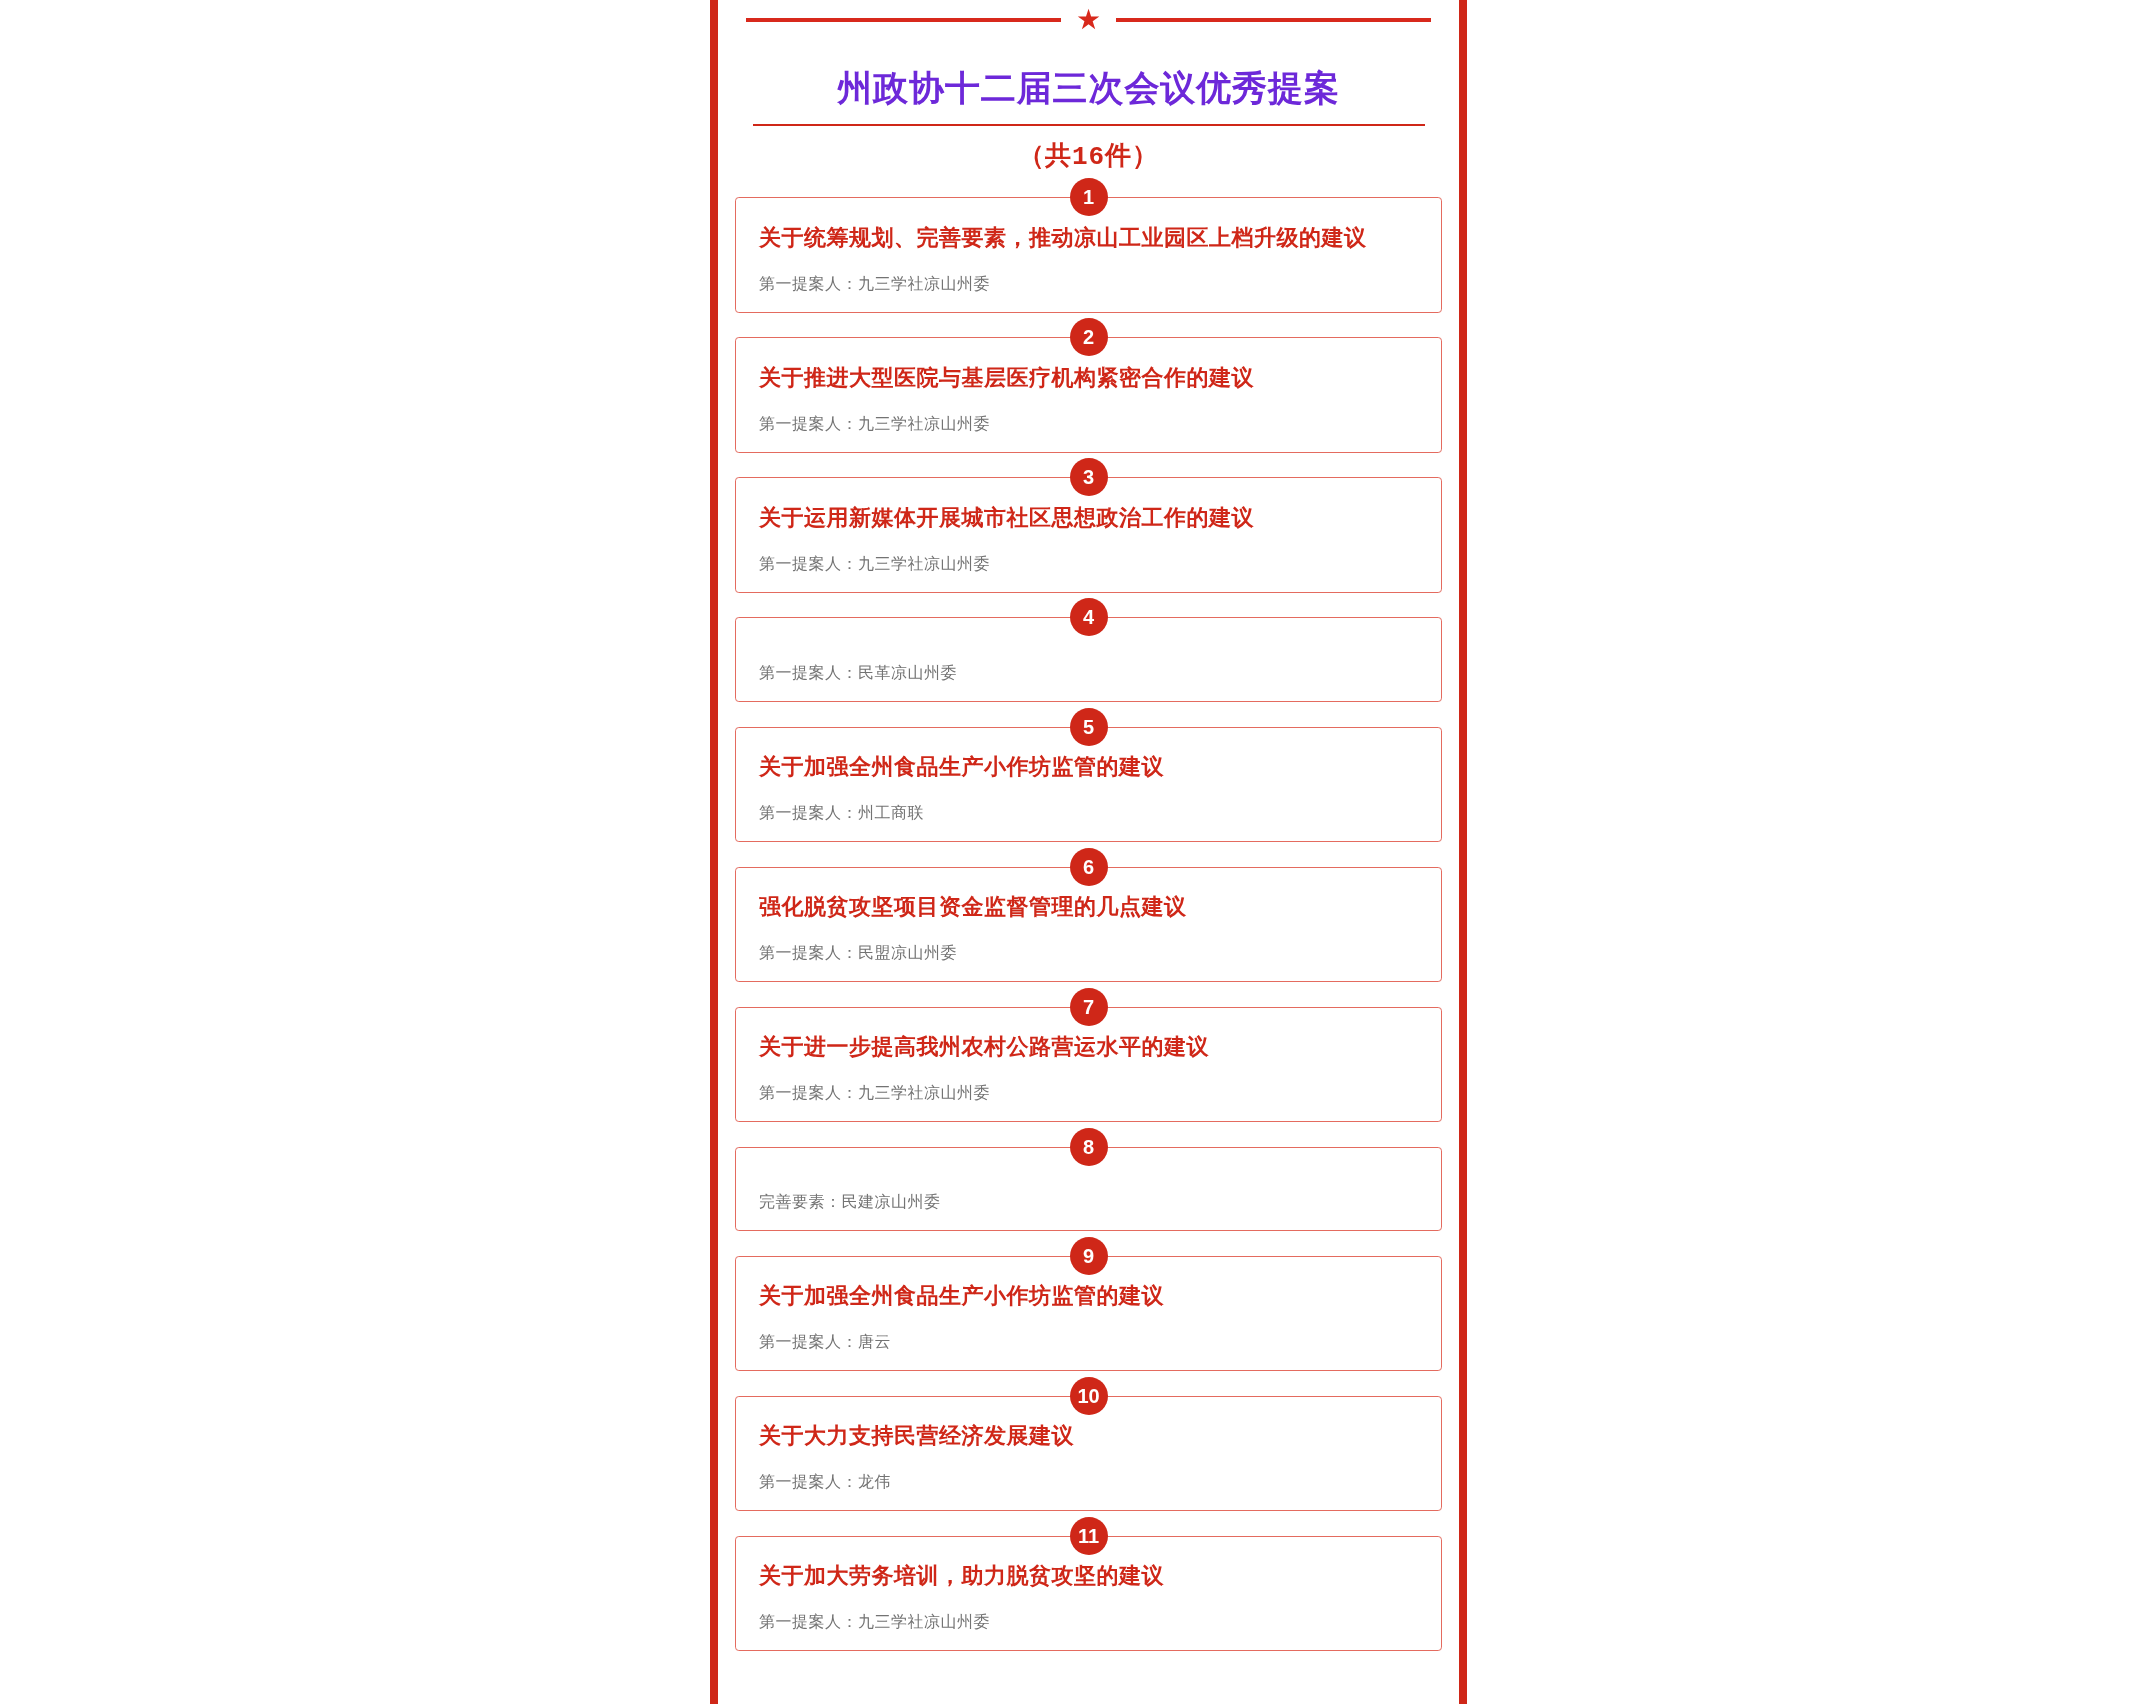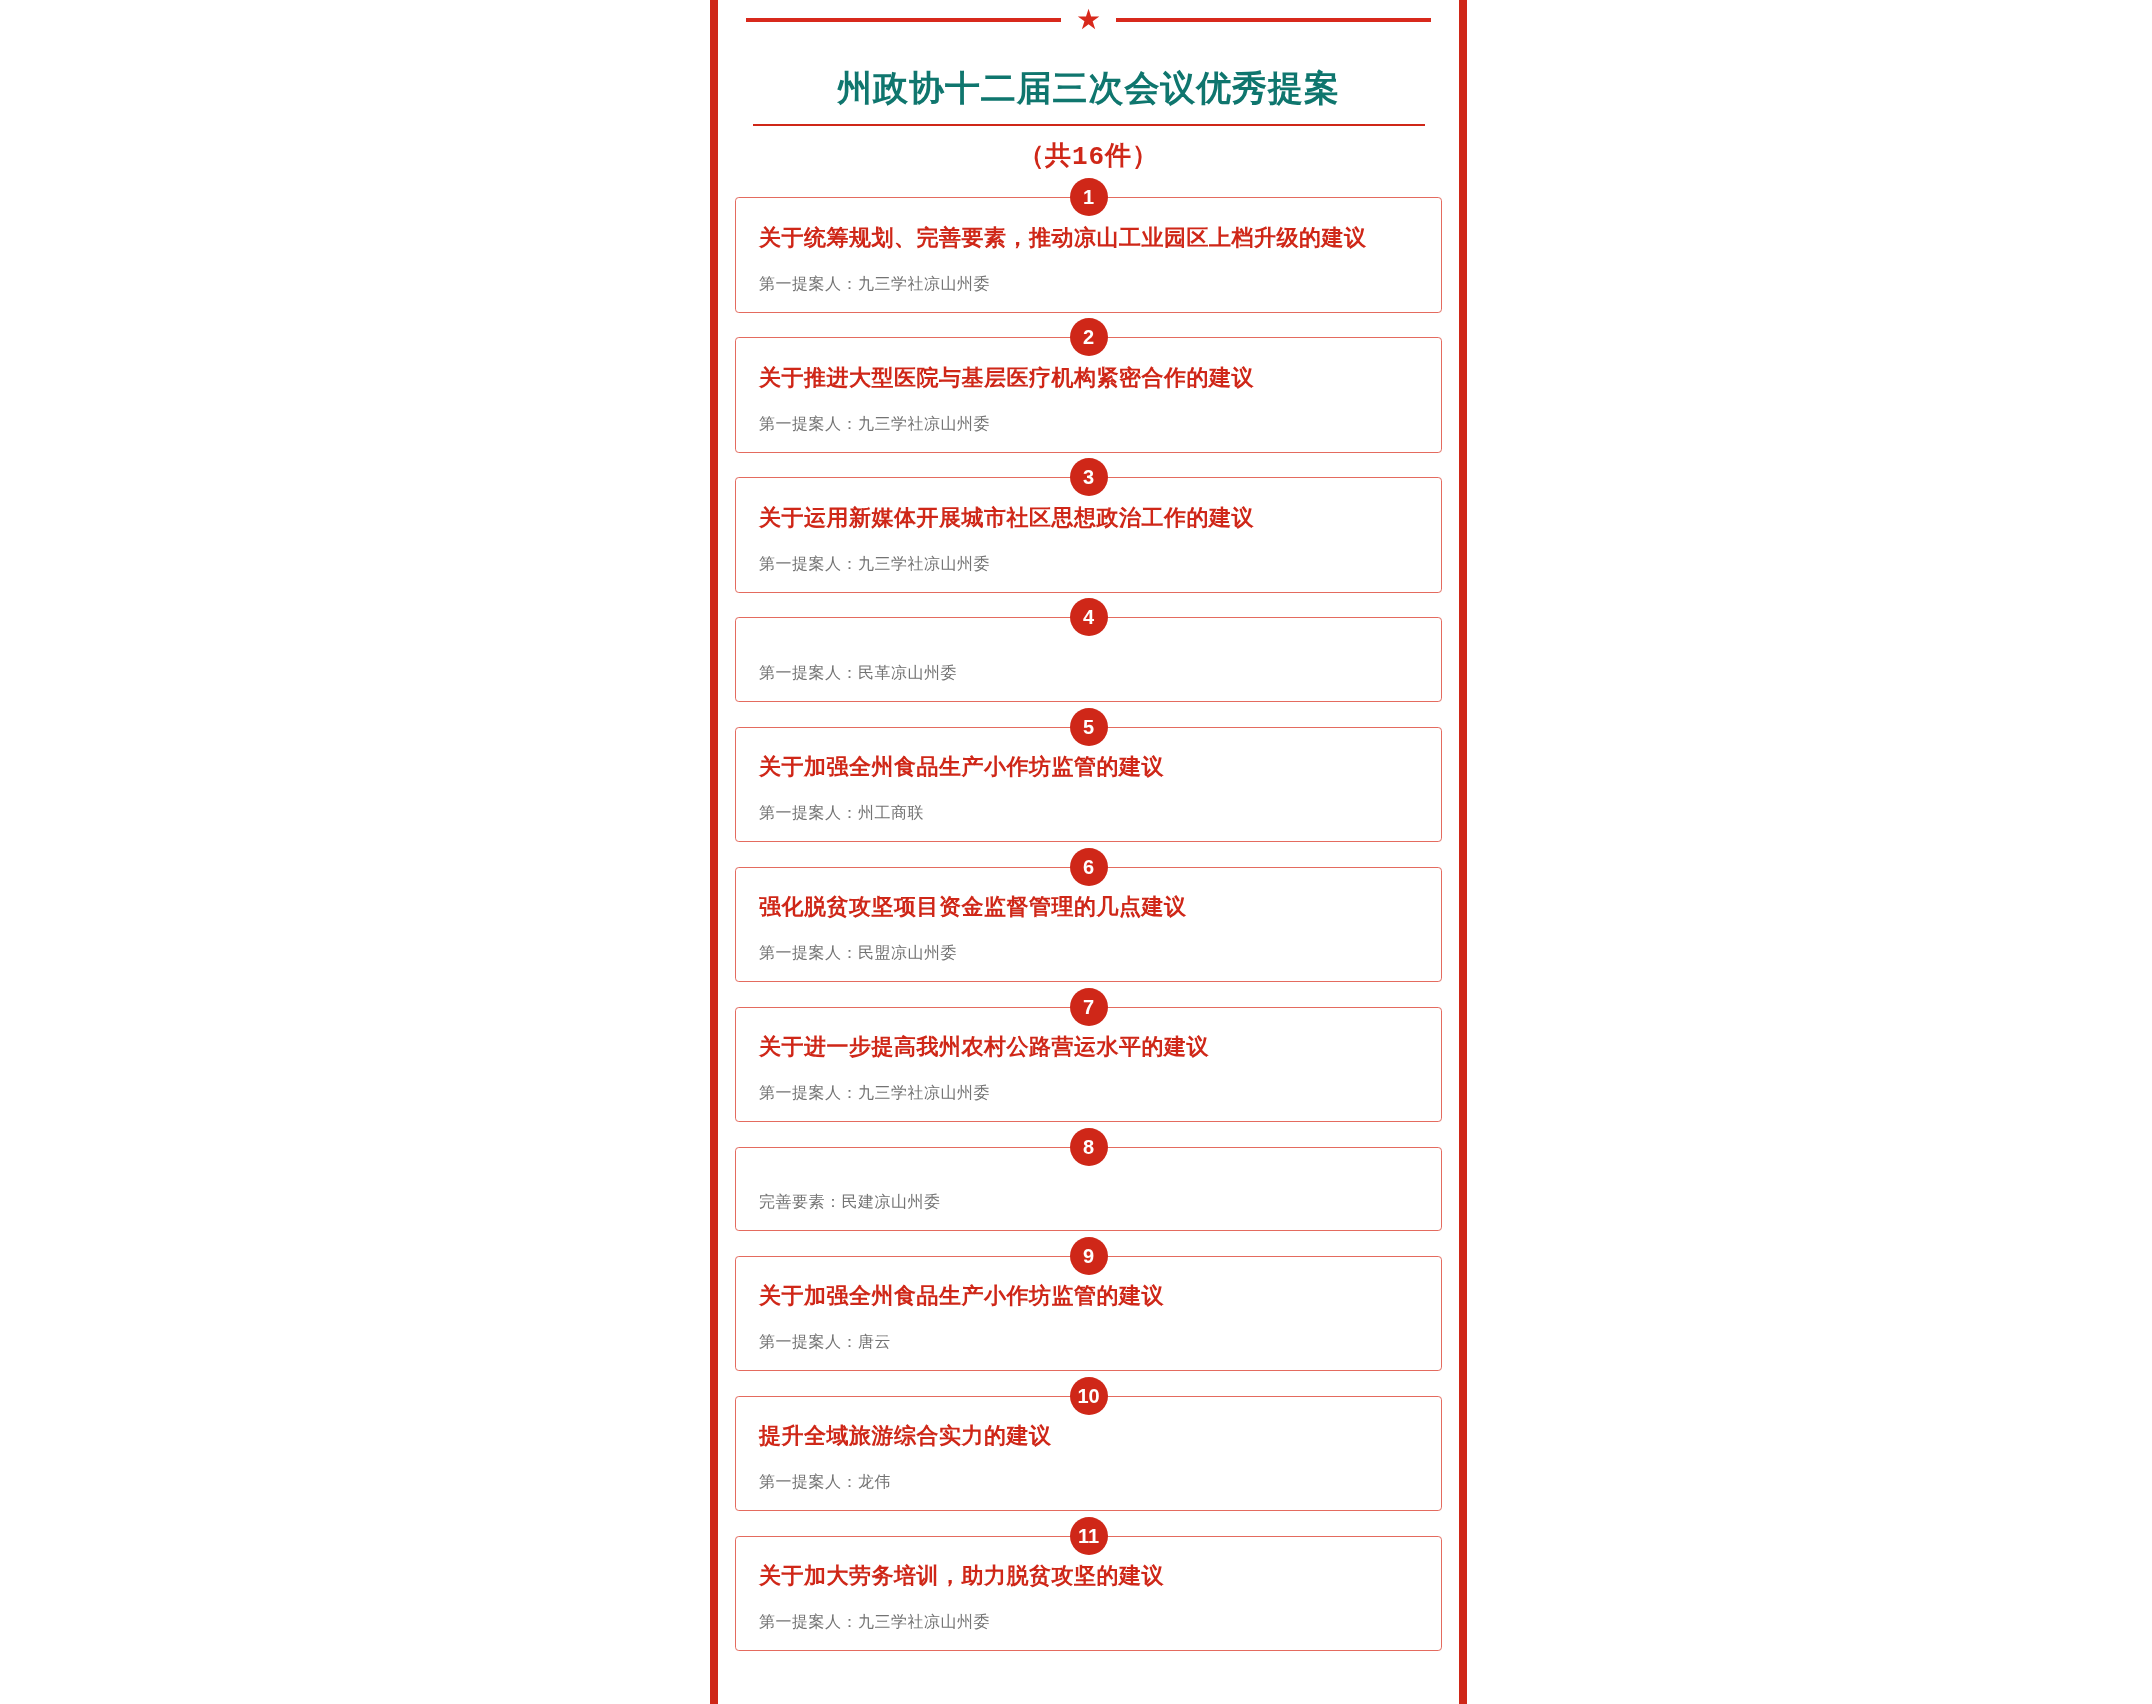--- a/index.html
+++ b/index.html
@@ -61,21 +61,21 @@
   }
 
   
   .title-wrap {
     text-align: center;
     margin-top: 26.5px;
   }
   .main-title {
     display: inline-block;
     position: relative;
-    color: #0f766e;
+    color: #6d28d9;
     font-size: 35px;
     font-weight: bold;
     letter-spacing: 0.9px;
     line-height: 1.2;
     padding: 0 13.2px 9.5px 13.2px;
   }
   .title-underline {
     width: 672px;
     height: 2.8px;
     background: #cf2718;
@@ -221,21 +221,21 @@
           <div class="badge">9</div>
           <div class="card">
             <div class="card-title">关于加强全州食品生产小作坊监管的建议</div>
             <div class="card-sub">第一提案人：唐云</div>
           </div>
         </div>
 
         <div class="item">
           <div class="badge">10</div>
           <div class="card">
-            <div class="card-title">提升全域旅游综合实力的建议</div>
+            <div class="card-title">关于大力支持民营经济发展建议</div>
             <div class="card-sub">第一提案人：龙伟</div>
           </div>
         </div>
 
         <div class="item">
           <div class="badge">11</div>
           <div class="card">
             <div class="card-title">关于加大劳务培训，助力脱贫攻坚的建议</div>
             <div class="card-sub">第一提案人：九三学社凉山州委</div>
           </div>

